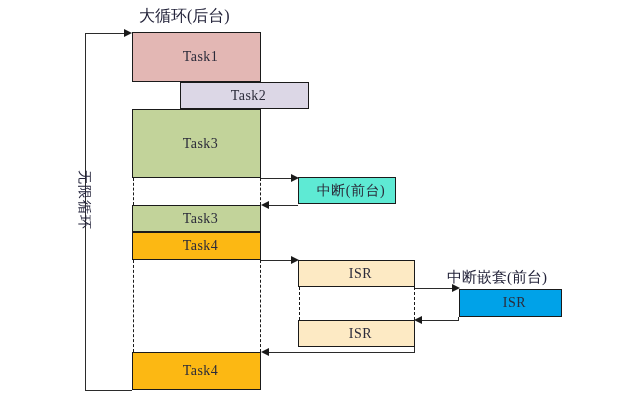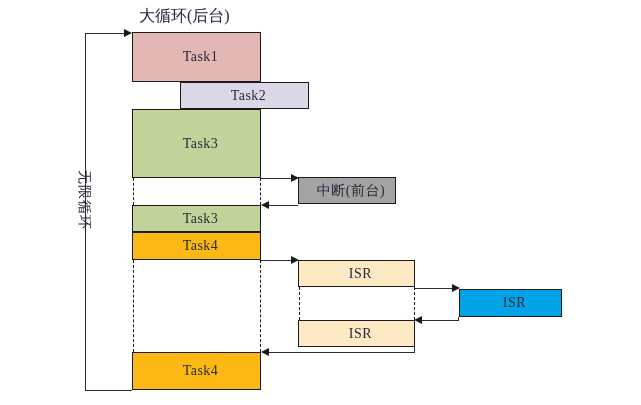--- a/index.html
+++ b/index.html
@@ -76,20 +76,21 @@
     overflow: hidden;
   }
 </style>
 </head>
 <body>
 
 <div id="canvas">
 
   <div class="label" style="left:139px; top:6px; font-size:16px;">大循环(后台)</div>
 
+  <div class="label" style="left:447px; top:268px; font-size:15px;">中断嵌套(前台)</div>
 
   <div class="line hline" style="left:85px; top:33px; width:45px;"></div>
 
   <div class="line vline" style="left:85px; top:33px; height:358px;"></div>
 
   <div class="line hline" style="left:85px; top:390px; width:47px;"></div>
 
   <div class="arrow-r" style="left:124px; top:28.5px;"></div>
 
   <div class="vlabel" style="left:93px; top:170px;">无限循环</div>
@@ -108,21 +109,21 @@
 
   <div class="dash-v" style="left:132.5px; top:178px; height:27px;"></div>
   <div class="dash-v" style="left:260px; top:178px; height:27px;"></div>
 
   <div class="dash-v" style="left:132.5px; top:260px; height:92px;"></div>
   <div class="dash-v" style="left:260px; top:260px; height:92px;"></div>
 
   <div class="line hline" style="left:261px; top:178px; width:33px;"></div>
   <div class="arrow-r" style="left:291px; top:173.5px;"></div>
 
-  <div class="box" style="left:298px; top:177px; width:98px; height:27px; background:#a3a3a3; font-size:14px;">中断(前台)</div>
+  <div class="box" style="left:298px; top:177px; width:98px; height:27px; background:#5eead4; font-size:14px;">中断(前台)</div>
 
   <div class="line hline" style="left:266px; top:205px; width:32px;"></div>
   <div class="arrow-l" style="left:261px; top:200.5px;"></div>
 
   <div class="line hline" style="left:261px; top:260px; width:33px;"></div>
   <div class="arrow-r" style="left:291px; top:255.5px;"></div>
 
   <div class="box" style="left:298px; top:260px; width:117px; height:27px; background:#fdeac4;">ISR</div>
 
   <div class="dash-v" style="left:298.5px; top:287px; height:33px;"></div>

